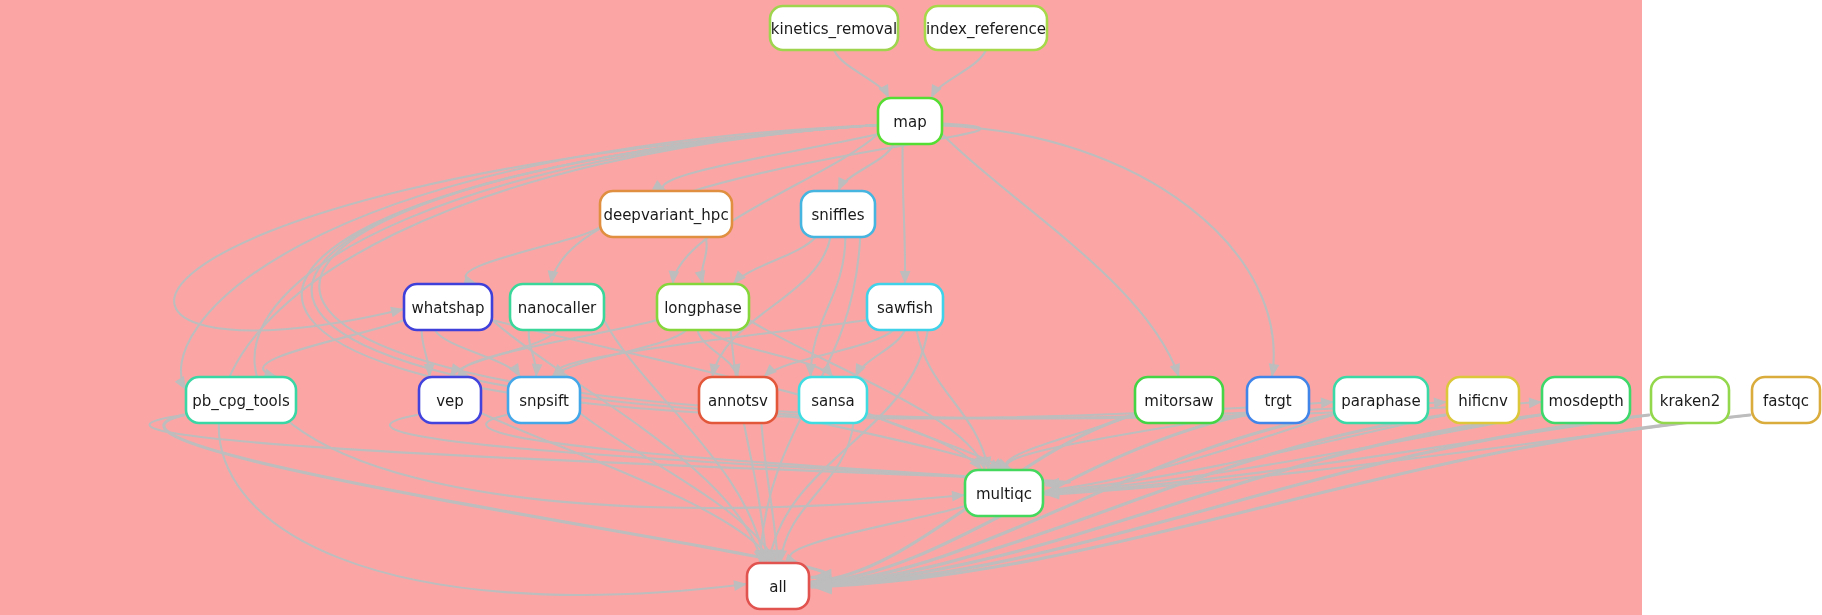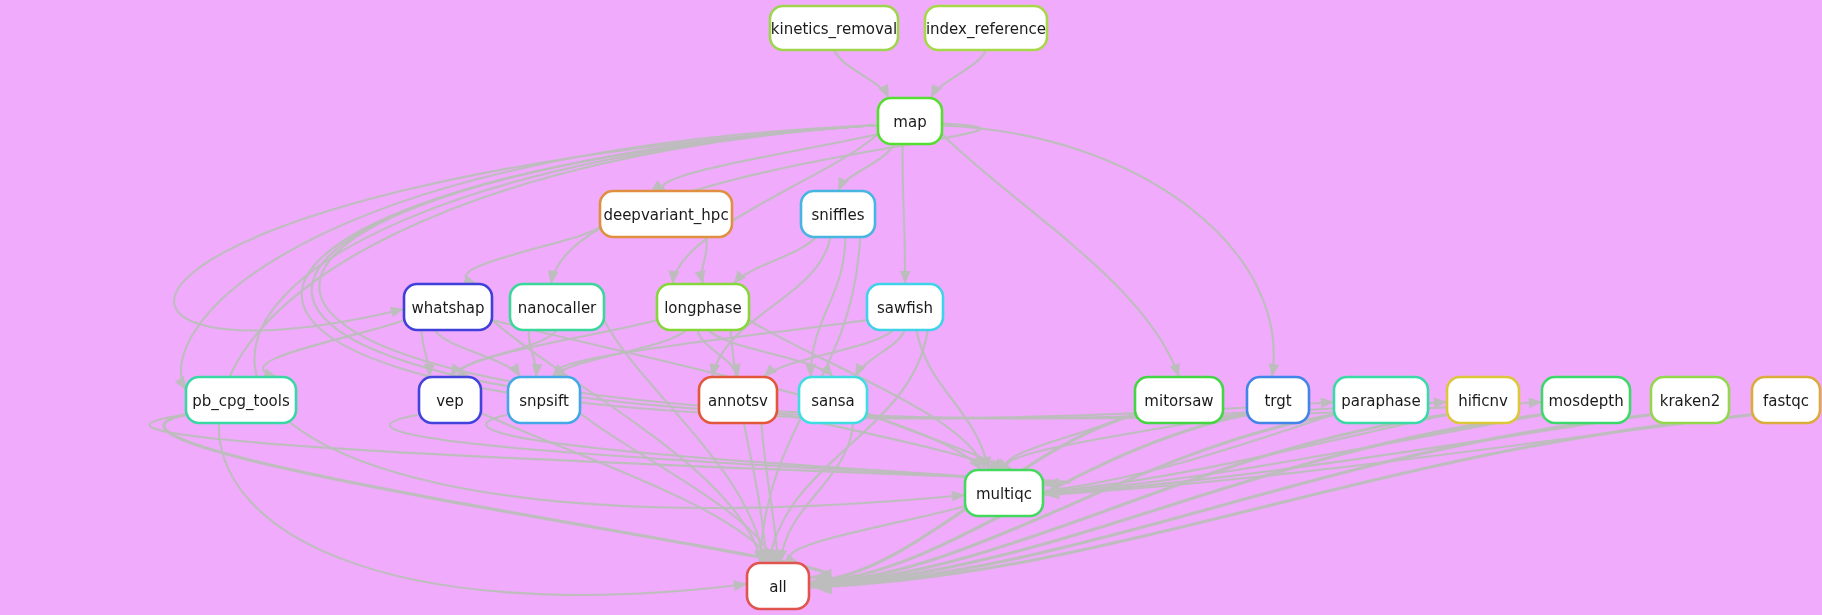--- a/index.html
+++ b/index.html
@@ -8,23 +8,23 @@
     background: #ffffff;
   }
   body {
     width: 1822px;
     height: 615px;
     overflow: hidden;
     font-family: "DejaVu Sans", "Liberation Sans", sans-serif;
   }
   #dag-root {
     position: relative;
-    width: 1822px;
+    width: 1642px;
     height: 615px;
-    background: #f0abfc;
+    background: #fca5a5;
   }
   #dag-svg {
     position: absolute;
     top: 0;
     left: 0;
     width: 1822px;
     height: 615px;
     display: block;
   }
   .edge-path {

